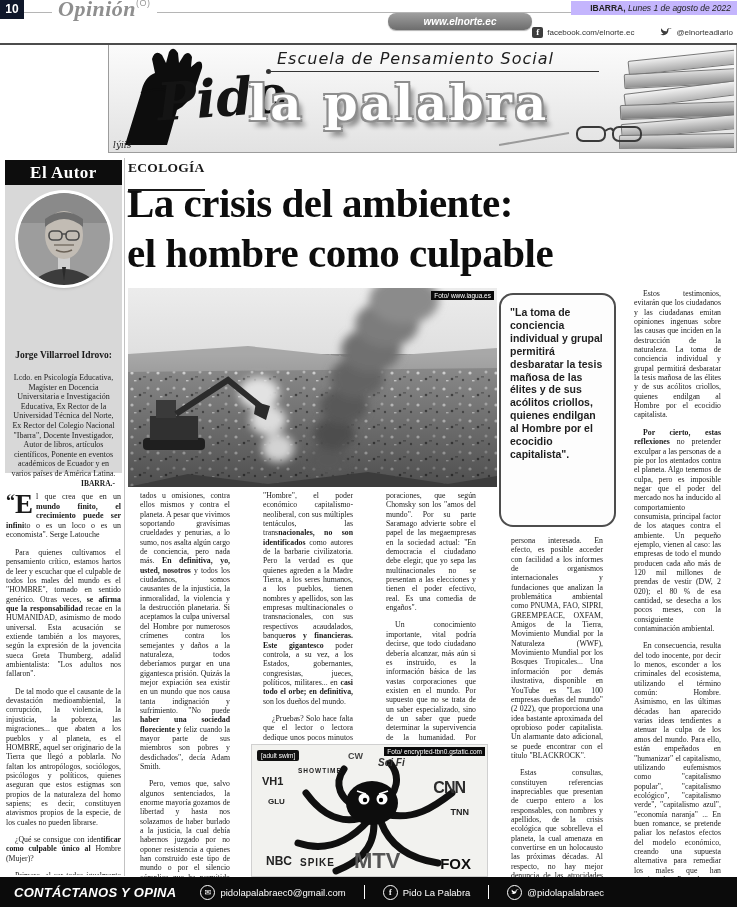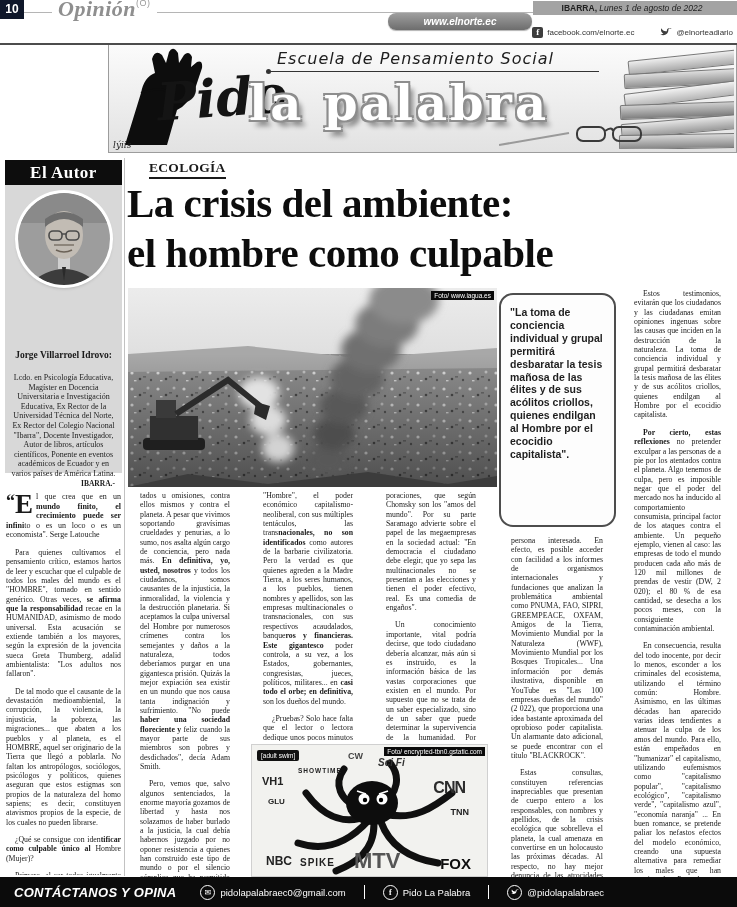--- a/index.html
+++ b/index.html
@@ -5,22 +5,22 @@
   html,body{margin:0;padding:0;background:#e9e9e9;}
   #page{position:relative;width:737px;height:907px;background:#fff;overflow:hidden;
         font-family:"Liberation Serif",serif;color:#1a1a1a;}
   
   .pagenum{position:absolute;left:0;top:0;width:24px;height:19px;background:#0f172a;color:#fff;
            font:bold 12px/19px "Liberation Sans",sans-serif;text-align:center;}
   .hrule{position:absolute;left:24px;top:12px;width:713px;height:1px;background:#b5b5b5;}
   .section-title{position:absolute;left:52px;top:-6px;background:#fff;padding:0 6px;
       font:bold italic 22px/30px "Liberation Serif",serif;color:#8f8f8f;letter-spacing:.5px;}
   .section-mark{font:9px "Liberation Sans",sans-serif;color:#9a9a9a;vertical-align:10px;font-style:normal;}
-  .datebar{position:absolute;right:0;top:1px;width:204px;height:14px;background:#a3a3a3;
-      font:8.5px/14px "Liberation Sans",sans-serif;color:#222;text-align:center;padding-right:6px;box-sizing:border-box;}
+  .datebar{position:absolute;right:0;top:1px;width:166px;height:14px;background:#c4b5fd;
+      font:8.5px/14px "Liberation Sans",sans-serif;color:#222;text-align:right;padding-right:6px;box-sizing:border-box;}
   .datebar b{font-weight:bold}.datebar i{font-style:italic}
   .sitepill{position:absolute;left:388px;top:13px;width:144px;height:17px;border-radius:8px;
       background:linear-gradient(#9f9f9f,#6d6d6d);color:#fff;
       font:bold italic 10px/17px "Liberation Sans",sans-serif;text-align:center;
       box-shadow:0 1px 1px rgba(0,0,0,.3);}
   .social-row{position:absolute;right:4px;top:26px;display:flex;gap:26px;align-items:center;
       font:8px "Liberation Sans",sans-serif;color:#333;}
   .social-item{display:flex;align-items:center;gap:4px;}
   .fb-ic{width:11px;height:11px;background:#3d3d3d;color:#fff;border-radius:2px;
       font:bold 9px/11px "Liberation Serif",serif;text-align:center;display:inline-block;}
@@ -55,21 +55,21 @@
   .dateline{position:absolute;left:5px;top:479px;width:110px;text-align:right;
       font:bold 7.5px "Liberation Serif",serif;}
   .sidecol{position:absolute;left:6px;top:492px;width:115px;height:383px;overflow:hidden;}
   .lead-quote{font:8px/9.6px "Liberation Serif",serif;text-align:justify;margin-bottom:8px;}
   .openq-drop{float:left;margin-right:3px;}
   .openq{font:bold 18px/14px "Liberation Serif",serif;vertical-align:6px;}
   .dropcap{font:bold 27px/24px "Liberation Serif",serif;}
   
   .vline{position:absolute;left:124px;top:158px;width:1px;height:718px;background:#c2c2c2;}
   .kicker{position:absolute;left:128px;top:160px;font:bold 13.5px "Liberation Serif",serif;
-      letter-spacing:.3px;border-bottom:2px solid #1a1a1a;padding-bottom:1px;margin-left:21px;}
+      letter-spacing:.3px;border-bottom:2px solid #1a1a1a;padding-bottom:13px;}
   .headline{position:absolute;left:127px;top:178px;width:606px;
       font:bold 41px/50px "Liberation Serif",serif;letter-spacing:-.5px;color:#0d0d0d;}
   .photo{position:absolute;left:128px;top:288px;width:369px;height:199px;overflow:hidden;background:#bbb;}
   .credit{position:absolute;background:#0a0a0a;color:#fff;font:6.5px/9px "Liberation Sans",sans-serif;
       padding:0 3px;}
   .credit.ph{right:3px;top:3px;}
   .pullquote{position:absolute;left:499px;top:293px;width:117px;height:234px;box-sizing:border-box;
       border:2px solid #4d4d4d;border-radius:14px;padding:11px 9px;background:#fdfdfd;
       font:bold 10.5px/12.9px "Liberation Sans",sans-serif;color:#1f1f1f;}
   .col{position:absolute;overflow:hidden;font:7.8px/9.35px "Liberation Serif",serif;

